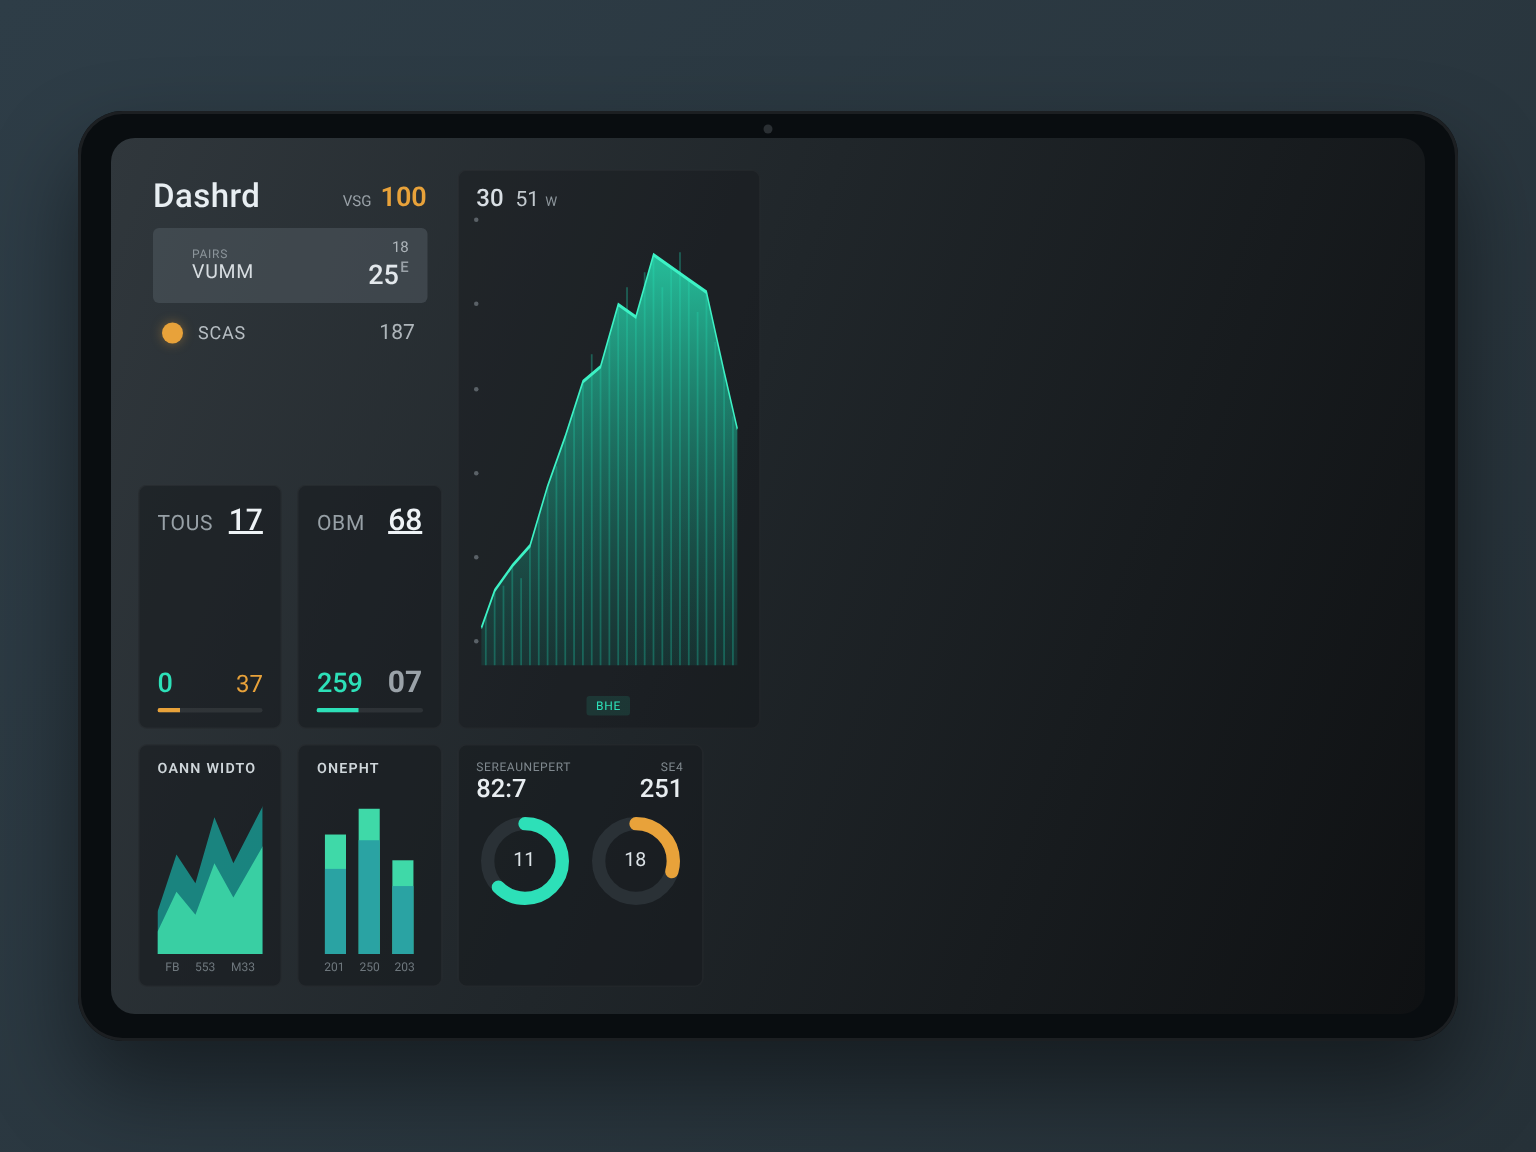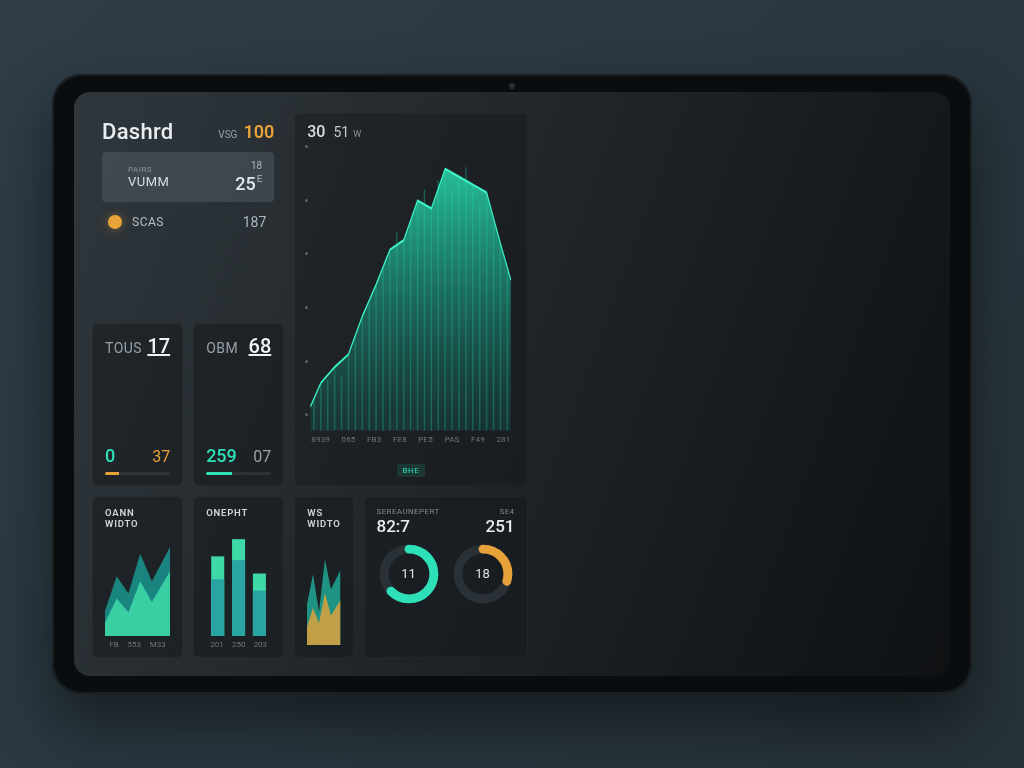--- a/index.html
+++ b/index.html
@@ -102,21 +102,21 @@
     padding:10px 12px;
     border:1px solid rgba(255,255,255,.04);
     display:flex; flex-direction:column; justify-content:space-between;
   }
   .card .toprow { display:flex; justify-content:space-between; align-items:baseline;}
   .card .lbl { font-size:14px; color:#97a0a6; letter-spacing:.5px;}
   .card .big { font-size:20px; color:#eef3f6; font-weight:500;text-decoration:underline;}
   .card .pair { display:flex; justify-content:space-between; align-items:baseline;}
   .card .teal { color:#2de0b8; font-size:18px; font-weight:500;}
   .card .orange { color:#e8a23a; font-size:16px; font-weight:400;text-align:right;}
-  .card .grey { color:#9aa2a8; font-size:16px;}
+  .card .grey { color:#9aa2a8; font-size:20px;font-weight:bold;}
   .card .bar { height:3px; background:rgba(255,255,255,.08); border-radius:2px; margin-top:6px; overflow:hidden;}
   .card .bar .fill { height:100%; }
   .fill-orange{background:#e8a23a;} .fill-teal{background:#2de0b8;}
 
   
   .mini {
     background: rgba(22,26,29,.55);
     border-radius:6px;
     padding:10px 12px 8px 12px;
     border:1px solid rgba(255,255,255,.04);
@@ -237,30 +237,20 @@
               <line x1="250" y1="180" x2="250" y2="38"></line>
               <line x1="260" y1="180" x2="260" y2="30"></line>
               <line x1="270" y1="180" x2="270" y2="50"></line>
               <line x1="280" y1="180" x2="280" y2="62"></line>
               <line x1="290" y1="180" x2="290" y2="80"></line>
           </g>
           <path d="M5,165 L20,150 L40,140 L60,132 L80,108 L100,88 L120,66 L140,60 L160,35 L180,40 L200,15 L220,20 L240,25 L260,30 L280,62 L295,85 L295,180 L5,180 Z" fill="url(#gBig)" opacity=".85"></path>
           <path d="M5,165 L20,150 L40,140 L60,132 L80,108 L100,88 L120,66 L140,60 L160,35 L180,40 L200,15 L220,20 L240,25 L260,30 L280,62 L295,85" fill="none" stroke="#3df2c5" stroke-width="1.5"></path>
         </svg>
       </div>
-      <div class="xaxis">
-        <span>8939</span>
-          <span>065</span>
-          <span>FB3</span>
-          <span>FE8</span>
-          <span>PE5</span>
-          <span>PAS</span>
-          <span>F49</span>
-          <span>281</span>
-      </div>
       <div class="badge">BHE</div>
     </div>
 
     <div class="stats">
       <div class="card">
         <div class="toprow">
           <span class="lbl">TOUS</span>
           <span class="big">17</span>
         </div>
         <div>
@@ -319,34 +309,20 @@
         </div>
         <div class="xaxis">
           <span>201</span>
             <span>250</span>
             <span>203</span>
         </div>
       </div>
     </div>
 
     <div class="bottom-right">
-      <div class="mini">
-        <div class="title">WS WIDTO</div>
-        <div class="plot">
-          <svg viewBox="0 0 100 60" preserveAspectRatio="none">
-            <path d="M0,38 L18,22 L36,42 L54,14 L72,30 L100,20 L100,60 L0,60 Z" fill="#1f9e8e" opacity=".9"></path>
-            <path d="M0,50 L18,40 L36,48 L54,32 L72,44 L100,36 L100,60 L0,60 Z" fill="#e8a23a" opacity=".8"></path>
-          </svg>
-        </div>
-        <div class="xaxis">
-          <span></span>
-            <span></span>
-            <span></span>
-        </div>
-      </div>
       <div class="mini kpi">
         <div style="display:flex;justify-content:space-between;">
           <span class="sub">SEREAUNEPERT</span>
           <span class="sub">SE4</span>
         </div>
         <div class="nums">
           <span>82:7</span>
           <span>251</span>
         </div>
         <div class="donut-row">

